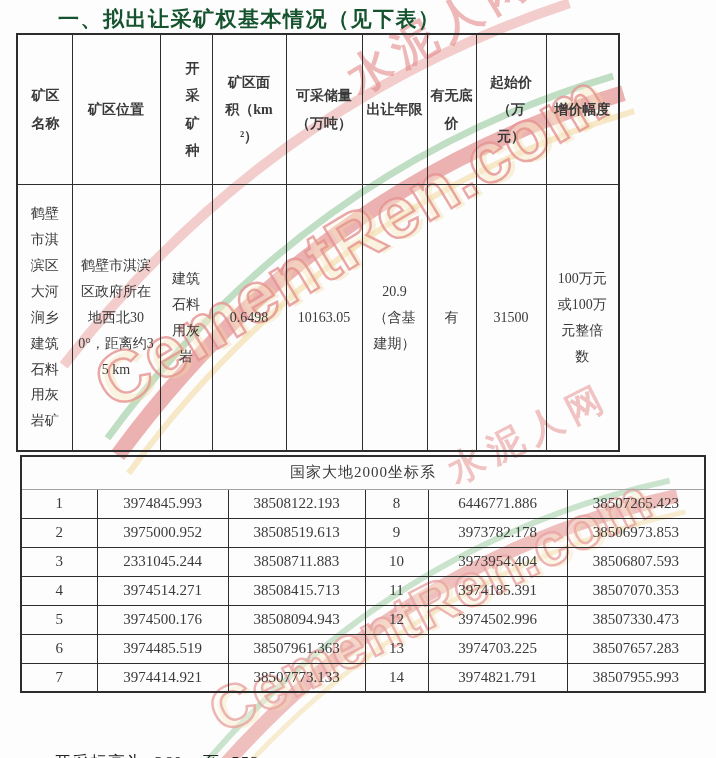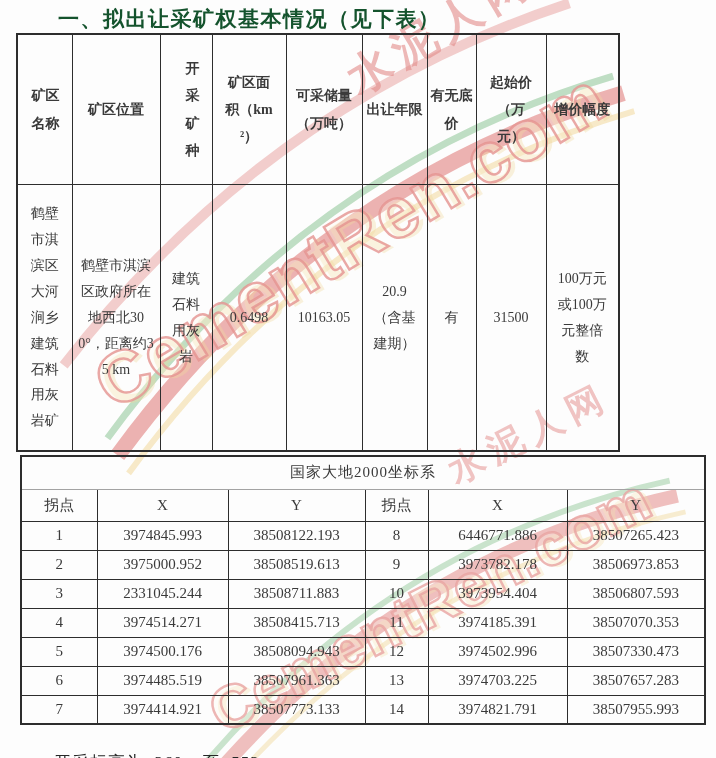--- a/index.html
+++ b/index.html
@@ -163,28 +163,20 @@
         <col style="width:131px">
         <col style="width:137px">
       <col style="width:63px">
         <col style="width:139px">
         <col style="width:138px">
     </colgroup>
     <tbody>
         <tr class="t-row">
       <td colspan="6">国家大地2000坐标系</td>
     </tr>
-    <tr class="h2-row">
-      <td>拐点</td>
-      <td>X</td>
-      <td>Y</td>
-      <td>拐点</td>
-      <td>X</td>
-      <td>Y</td>
-    </tr>
     <tr class="c-row">
       <td>1</td>
       <td>3974845.993</td>
       <td>38508122.193</td>
       <td>8</td>
       <td>6446771.886</td>
       <td>38507265.423</td>
     </tr>
     <tr class="c-row">
       <td>2</td>

